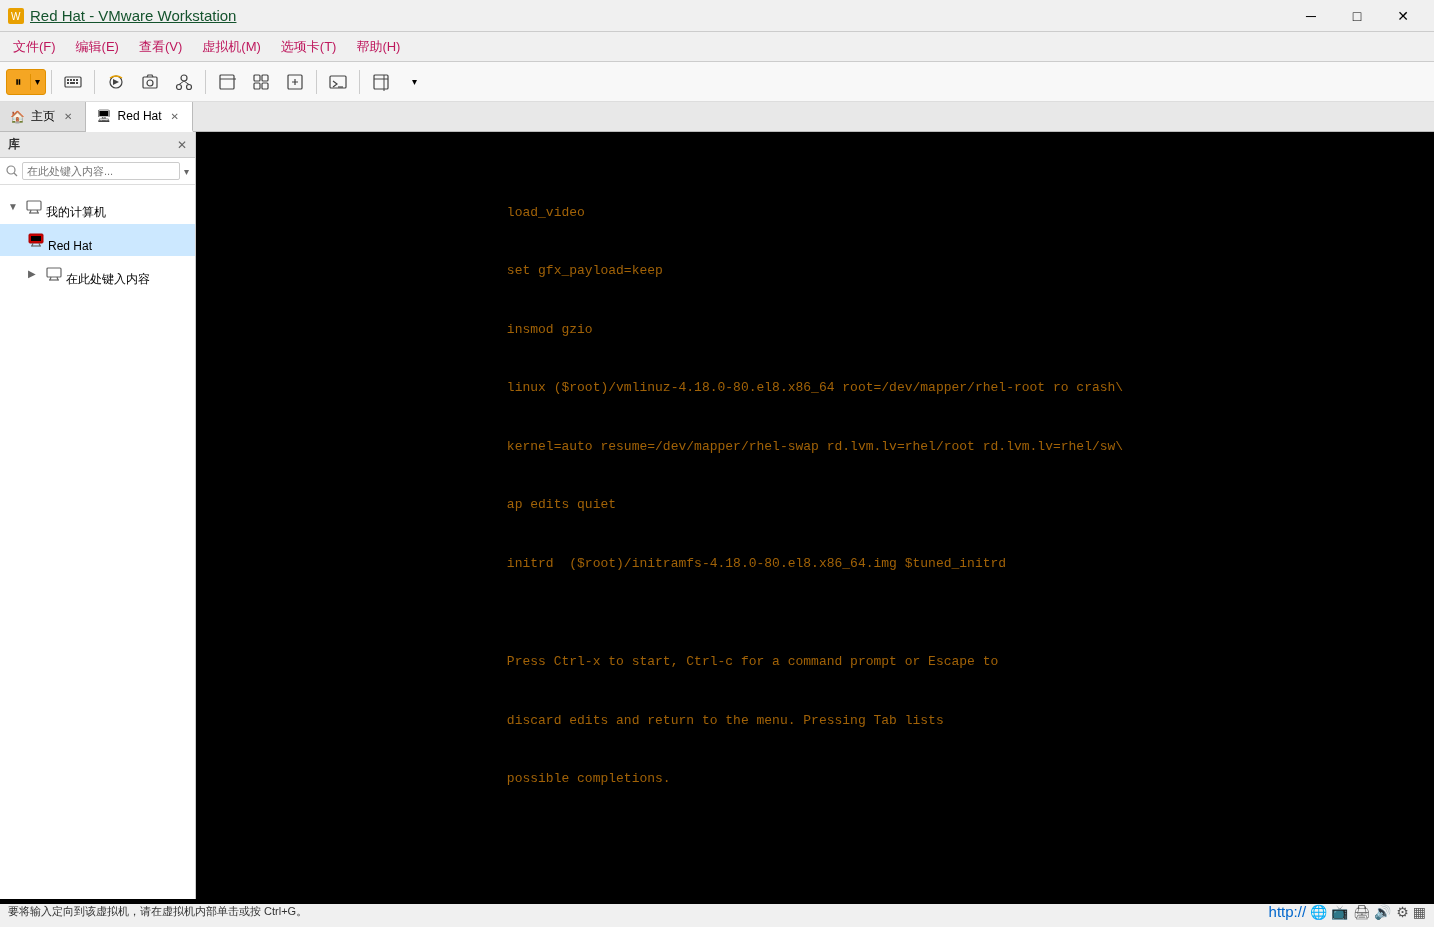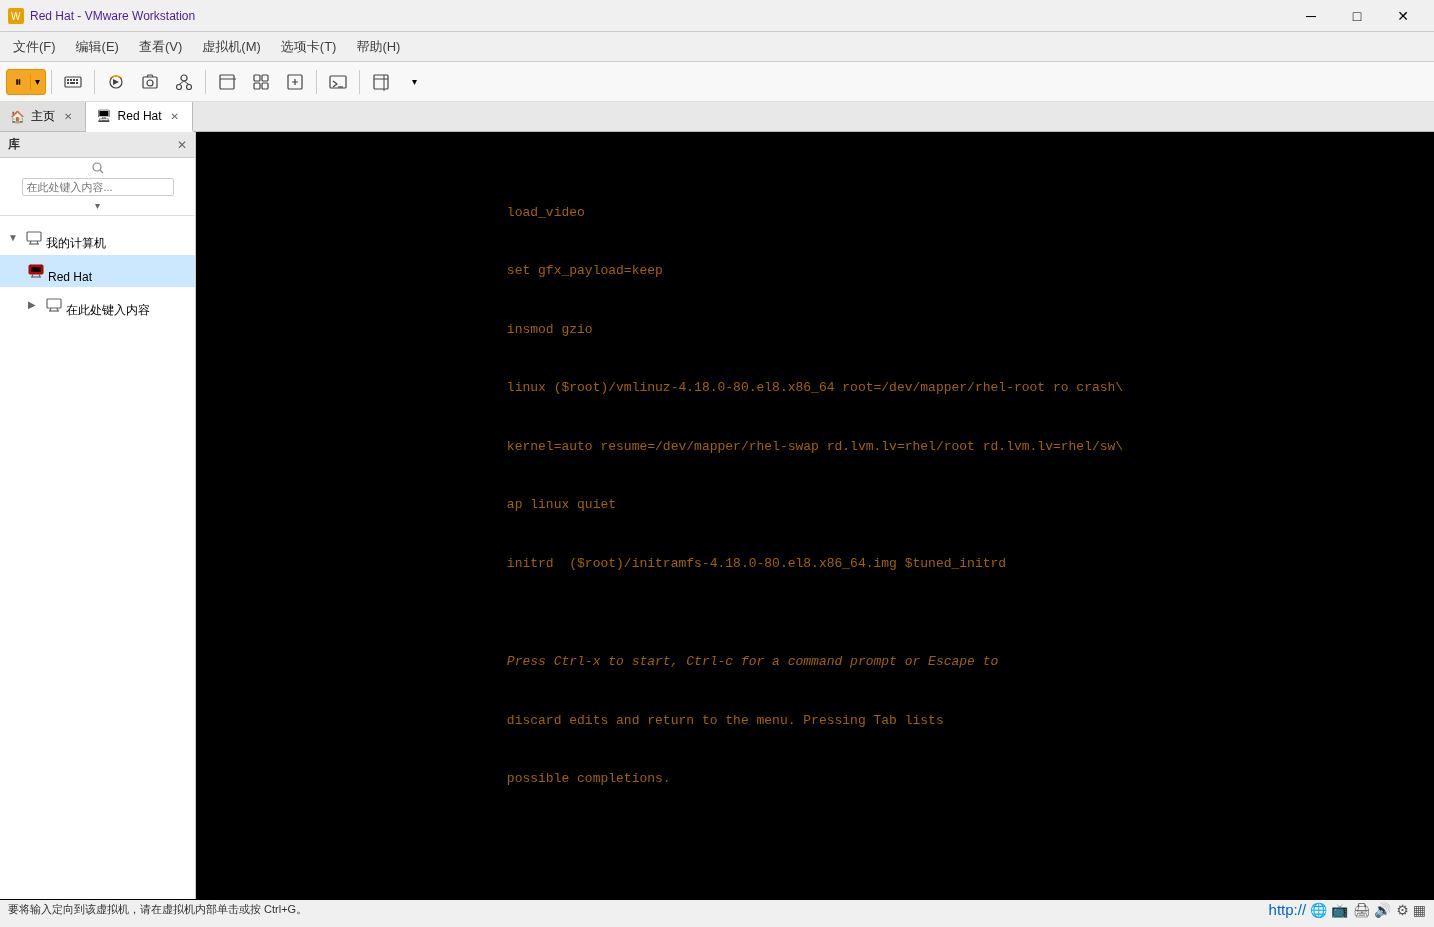--- a/index.html
+++ b/index.html
@@ -6,34 +6,34 @@
     body { width: 1434px; height: 927px; overflow: hidden; font-family: 'Segoe UI', sans-serif; background: #f0f0f0; }
 
     
     .title-bar {
       display: flex; align-items: center; justify-content: space-between;
       background: #f0f0f0; height: 32px; padding: 0 8px;
       border-bottom: 1px solid #ccc;
     }
     .title-bar-left { display: flex; align-items: center; gap: 6px; }
     .title-bar-icon { width: 16px; height: 16px; }
-    .title-bar-title { font-size: 12px; color: #4c1d95; }
+    .title-bar-title { font-size: 15px; color: #14532d; text-decoration: underline; }
     .title-bar-controls { display: flex; gap: 0; }
     .title-bar-btn {
       width: 46px; height: 32px; border: none; background: transparent;
       cursor: pointer; font-size: 14px; color: #000; display: flex; align-items: center; justify-content: center;
     }
 
     
     .menu-bar {
       display: flex; align-items: center; height: 30px; padding: 0 4px;
       background: #f0f0f0; border-bottom: 1px solid #ccc; gap: 2px;
     }
     .menu-item {
-      padding: 4px 8px; font-size: 13px; cursor: pointer; color: #404040;
+      padding: 4px 8px; font-size: 13px; cursor: pointer; color: #be185d;
       border: 1px solid transparent; border-radius: 2px;
     }
 
     
     .toolbar {
       display: flex; align-items: center; height: 40px; padding: 0 6px;
       background: #f8f8f8; border-bottom: 1px solid #ddd; gap: 2px;
     }
     .toolbar-btn {
       display: flex; align-items: center; justify-content: center;
@@ -66,21 +66,21 @@
       display: flex; flex-direction: column; flex-shrink: 0;
     }
     .sidebar-header {
       display: flex; align-items: center; justify-content: space-between;
       padding: 4px 8px; background: #e8e8e8; border-bottom: 1px solid #ccc; height: 26px;
     }
     .sidebar-title { font-size: 12px; font-weight: bold; color: #333; }
     .sidebar-close { cursor: pointer; font-size: 12px; color: #666; }
     .sidebar-search {
       display: flex; align-items: center; padding: 4px 6px;
-      border-bottom: 1px solid #ddd; gap: 4px; flex-direction: column;
+      border-bottom: 1px solid #ddd; gap: 4px;
     }
     .sidebar-search input {
       flex: 1; border: 1px solid #ccc; border-radius: 2px; padding: 2px 4px;
       font-size: 11px; outline: none;
     }
     .sidebar-search-dropdown { font-size: 10px; color: #666; cursor: pointer; }
     .sidebar-tree { flex: 1; overflow-y: auto; padding: 4px 0; }
     .tree-item {
       display: flex; align-items: center; padding: 3px 8px; gap: 4px;
       font-size: 12px; cursor: pointer; color: #000;
@@ -101,21 +101,21 @@
       white-space: pre;
     }
     .terminal-content {
       position: absolute; top: 50%; left: 50%; transform: translate(-50%, -50%);
       margin-top: -20px;
       text-align: left;
     }
 
     
     .status-bar {
-      height: 20px; background: #f0f0f0; border-top: 1px solid #000000;
+      height: 20px; background: #f0f0f0; border-top: 5px solid #000000;
       display: flex; align-items: center; justify-content: space-between;
       padding: 0 8px; font-size: 11px; color: #333;
     }
     .status-left { flex: 1; }
     .status-right { display: flex; align-items: center; gap: 4px; }
     .status-icon { font-size: 14px; cursor: pointer; color: #555; }
 
     
     .pause-btn-group {
       display: flex; align-items: center; background: #f5a623;
@@ -322,23 +322,23 @@
   </div>
 
   <div class="vm-display">
     <div class="vm-terminal">
       <div class="terminal-content">
         <div>load_video</div>
         <div>set gfx_payload=keep</div>
         <div>insmod gzio</div>
         <div>linux ($root)/vmlinuz-4.18.0-80.el8.x86_64 root=/dev/mapper/rhel-root ro crash\</div>
         <div>kernel=auto resume=/dev/mapper/rhel-swap rd.lvm.lv=rhel/root rd.lvm.lv=rhel/sw\</div>
-        <div>ap linux quiet</div>
+        <div>ap edits quiet</div>
         <div>initrd  ($root)/initramfs-4.18.0-80.el8.x86_64.img $tuned_initrd</div>
-        <div style="margin-top: 40px; font-style: italic;">Press Ctrl-x to start, Ctrl-c for a command prompt or Escape to</div>
+        <div style="margin-top: 40px;">Press Ctrl-x to start, Ctrl-c for a command prompt or Escape to</div>
         <div>discard edits and return to the menu. Pressing Tab lists</div>
         <div>possible completions.</div>
       </div>
     </div>
   </div>
 </div>
 
 <div class="status-bar">
   <span class="status-left">要将输入定向到该虚拟机，请在虚拟机内部单击或按 Ctrl+G。</span>
   <div class="status-right">

